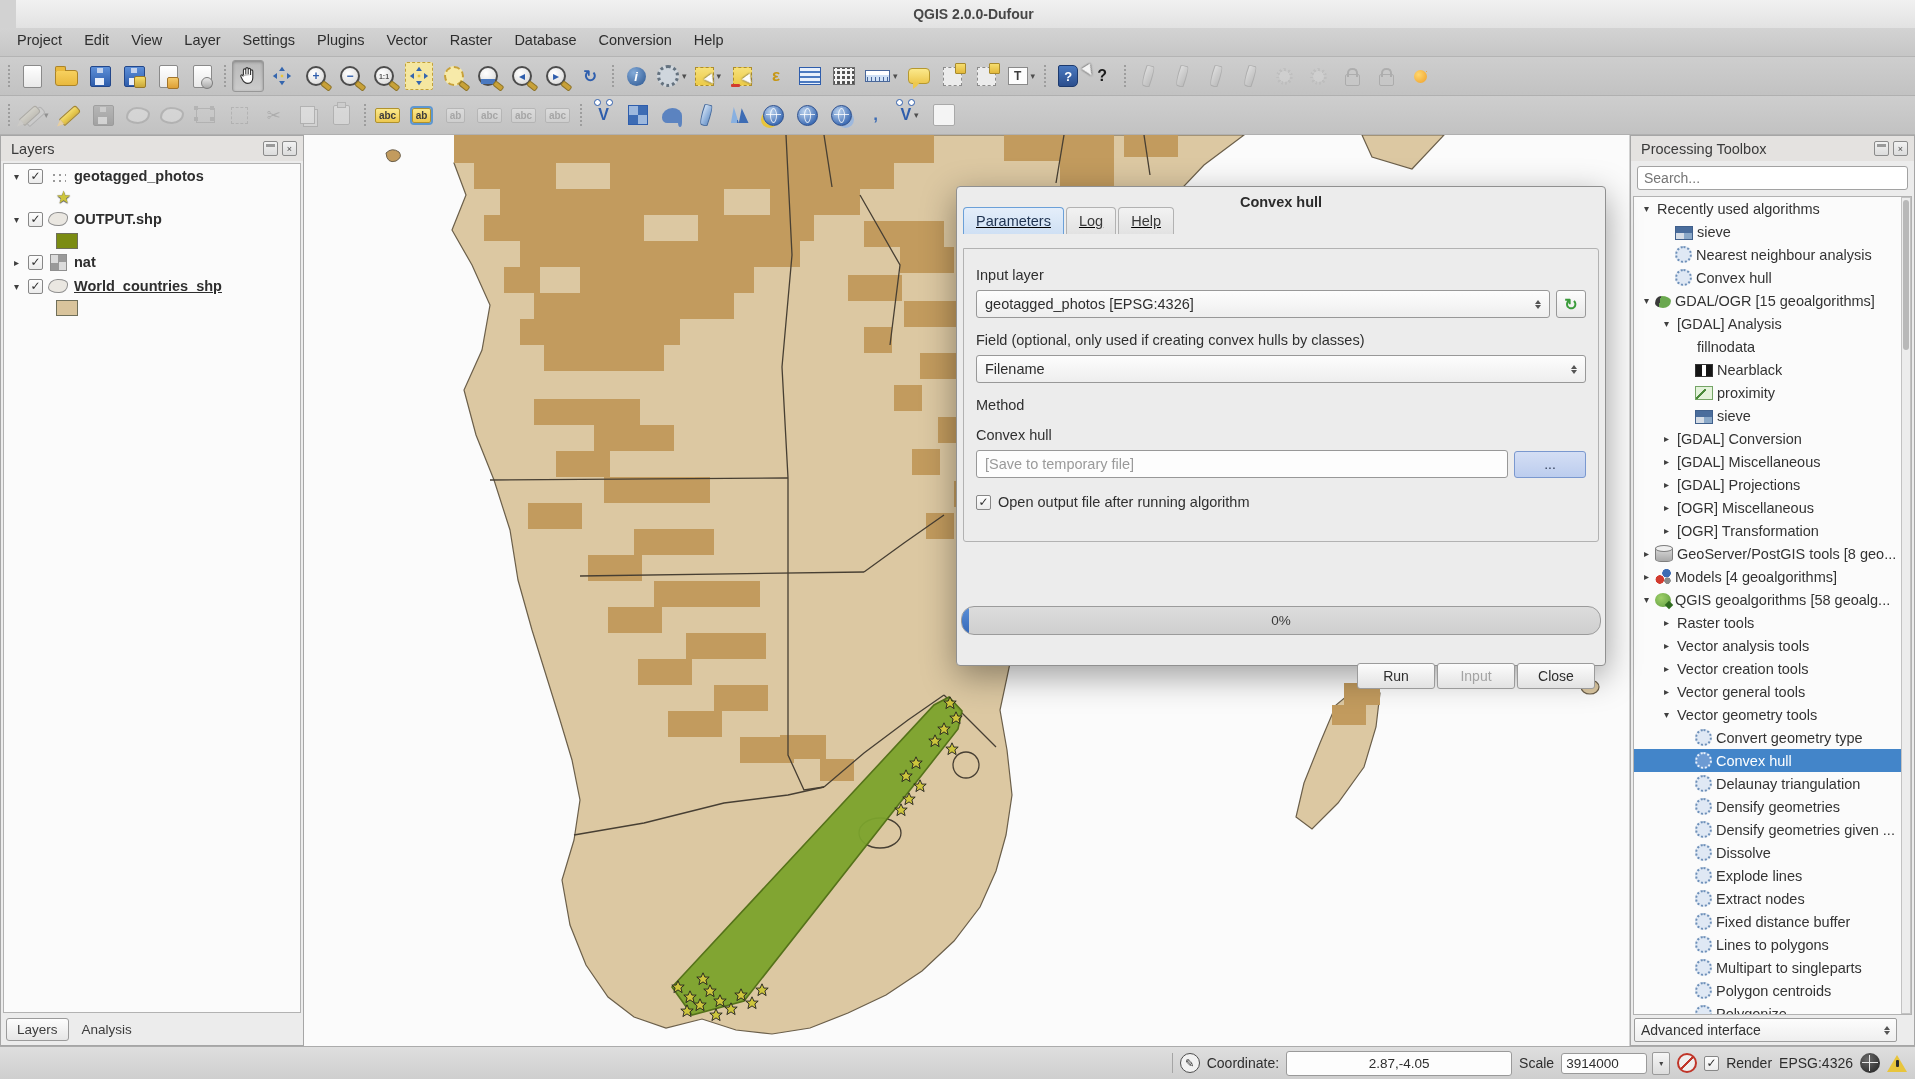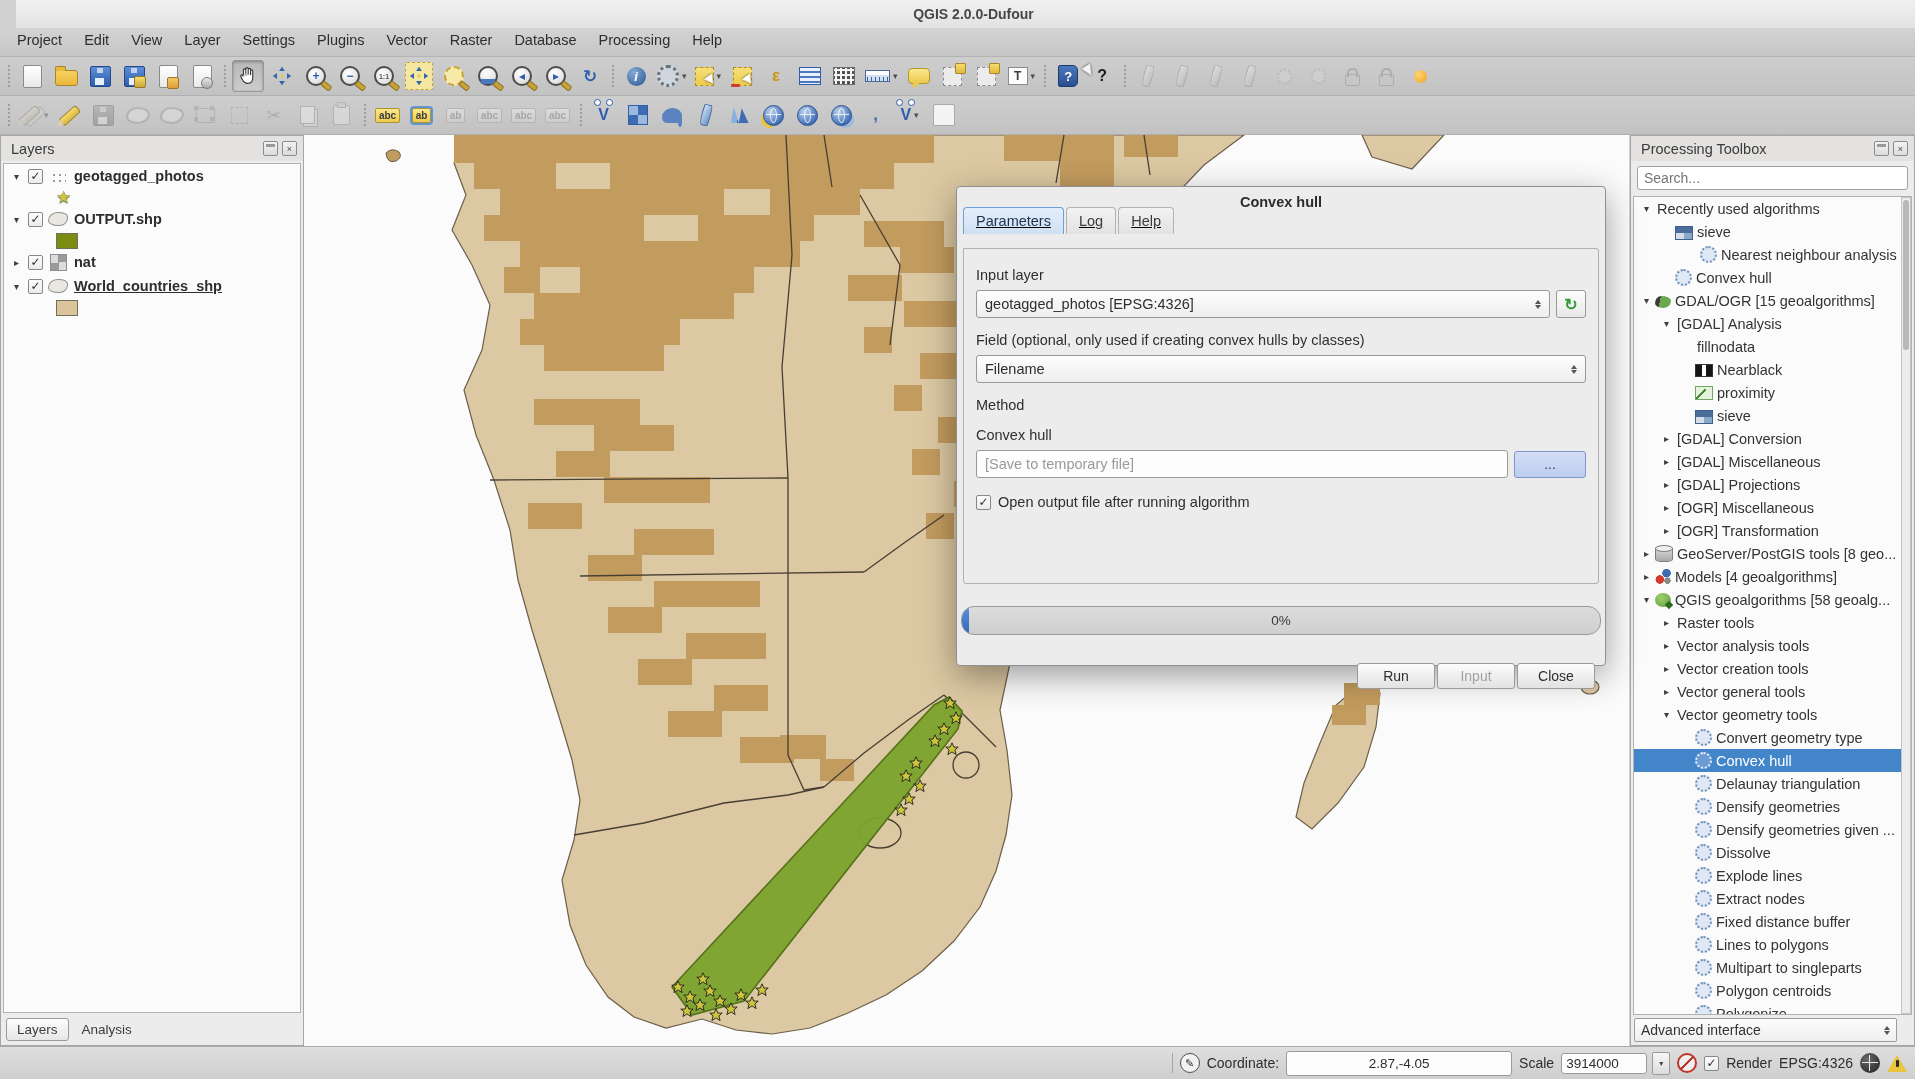--- a/index.html
+++ b/index.html
@@ -181,21 +181,21 @@
   
   .map{position:absolute;left:304px;top:135px;width:1325px;height:911px;background:var(--ocean);}
   
   .dialog{position:absolute;left:956px;top:186px;width:650px;height:480px;background:#ececec;
     border:1px solid #909090;border-radius:4px;box-shadow:0 10px 34px rgba(0,0,0,.38);z-index:50;box-sizing:border-box;}
   .dlg-title{height:30px;display:flex;align-items:center;justify-content:center;font-weight:bold;font-size:14.5px;color:#2c2c2c;}
   .dlg-tabs{position:absolute;left:6px;top:20px;display:flex;align-items:flex-start;height:30px;text-decoration:underline;}
   .dtab{font-size:14.5px;color:#3a3a3a;padding:5px 12px;border:1px solid #b2b2b2;border-bottom:none;
     border-radius:4px 4px 0 0;background:linear-gradient(#f2f2f2,#e2e2e2);margin-right:2px;}
   .dtab.active{background:linear-gradient(#e4eefa,#cfe0f4);border-color:#6ba0d8;color:#1e3document250;color:#1e3250;}
-  .dlg-frame{position:absolute;left:6px;right:6px;top:61px;height:336px;border:1px solid #b2b2b2;border-radius:0 3px 3px 3px;
+  .dlg-frame{position:absolute;left:6px;right:6px;top:61px;height:294px;border:1px solid #b2b2b2;border-radius:0 3px 3px 3px;
     background:#ececec;padding:10px 12px;box-sizing:border-box;}
   .f-label{font-size:14.5px;color:#2f2f2f;margin:14px 0 7px 0;}
   .f-label.first{margin-top:8px;}
   .f-row{display:flex;align-items:center;gap:6px;}
   .combo{flex:1;height:28px;background:linear-gradient(#fdfdfd,#eeeeee);border:1px solid #989898;border-radius:3px;
     display:flex;align-items:center;padding:0 8px;font-size:14.5px;color:#2e2e2e;box-sizing:border-box;}
   .combo-text{flex:1;overflow:hidden;white-space:nowrap;text-overflow:ellipsis;}
   .combo .spin{margin-left:6px;}
   .iter-btn{width:30px;height:28px;border:1px solid #989898;border-radius:3px;background:linear-gradient(#fdfdfd,#e8e8e8);
     display:flex;align-items:center;justify-content:center;padding:0;}
@@ -245,21 +245,21 @@
 <div class="menubar" id="menubar">
     <div class="menu-item">Project</div>
     <div class="menu-item">Edit</div>
     <div class="menu-item">View</div>
     <div class="menu-item">Layer</div>
     <div class="menu-item">Settings</div>
     <div class="menu-item">Plugins</div>
     <div class="menu-item">Vector</div>
     <div class="menu-item">Raster</div>
     <div class="menu-item">Database</div>
-    <div class="menu-item">Processing</div>
+    <div class="menu-item">Conversion</div>
     <div class="menu-item">Help</div>
   </div>
 <div class="tbrow tb1" id="toolbar1">
     <div class="tbsep"></div>
     <div class="tbtn">
       <span class="ic ic-paper"></span>
     </div>
     <div class="tbtn">
       <span class="ic ic-folder"></span>
     </div>
@@ -686,21 +686,21 @@
   <div class="tree toolbox-tree" id="toolboxTree">
       <div class="trow" style="padding-left: 6px;">
         <span class="exp">▾</span>
         <span class="tlabel">Recently used algorithms</span>
       </div>
       <div class="trow" style="padding-left: 26px;">
         <span class="exp"></span>
         <span class="ti ti-sieve"></span>
         <span class="tlabel">sieve</span>
       </div>
-      <div class="trow" style="padding-left: 26px; margin-left: 25px;">
+      <div class="trow" style="padding-left: 26px;">
         <span class="exp"></span>
         <span class="ti ti-gear"></span>
         <span class="tlabel">Nearest neighbour analysis</span>
       </div>
       <div class="trow" style="padding-left: 26px;">
         <span class="exp"></span>
         <span class="ti ti-gear"></span>
         <span class="tlabel">Convex hull</span>
       </div>
       <div class="trow" style="padding-left: 6px;">

